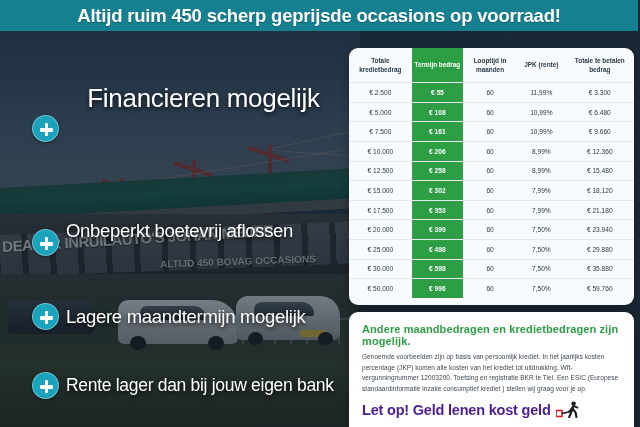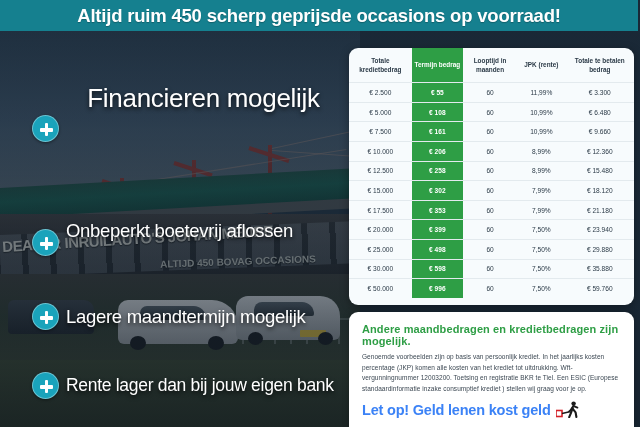--- a/index.html
+++ b/index.html
@@ -159,21 +159,21 @@
     font-size:11px; font-weight:bold; color:#2e9e45;
     letter-spacing:.1px; margin-bottom:5px;
   }
   .note-body {
     font-size:6.5px; color:#3b4752; line-height:1.62; letter-spacing:.05px;
   }
   .warn {
     position:absolute; left:13px; bottom:9px; right:13px;
     display:flex; align-items:center; gap:5px;
   }
-  .warn-text { font-size:14.5px; font-weight:bold; color:#3b82f6; letter-spacing:-.2px; }
+  .warn-text { font-size:14.5px; font-weight:bold; color:#4c1d95; letter-spacing:-.2px; }
   .afm { position:relative; width:24px; height:17px; flex:0 0 auto; }
 </style>
 </head>
 <body>
 
 <div id="photo">
   <div class="sky"></div>
 
   <div class="mast" style="left:48px;  top:192px; height:62px;"></div>
   <div class="mast" style="left:120px; top:178px; height:76px;"></div>

